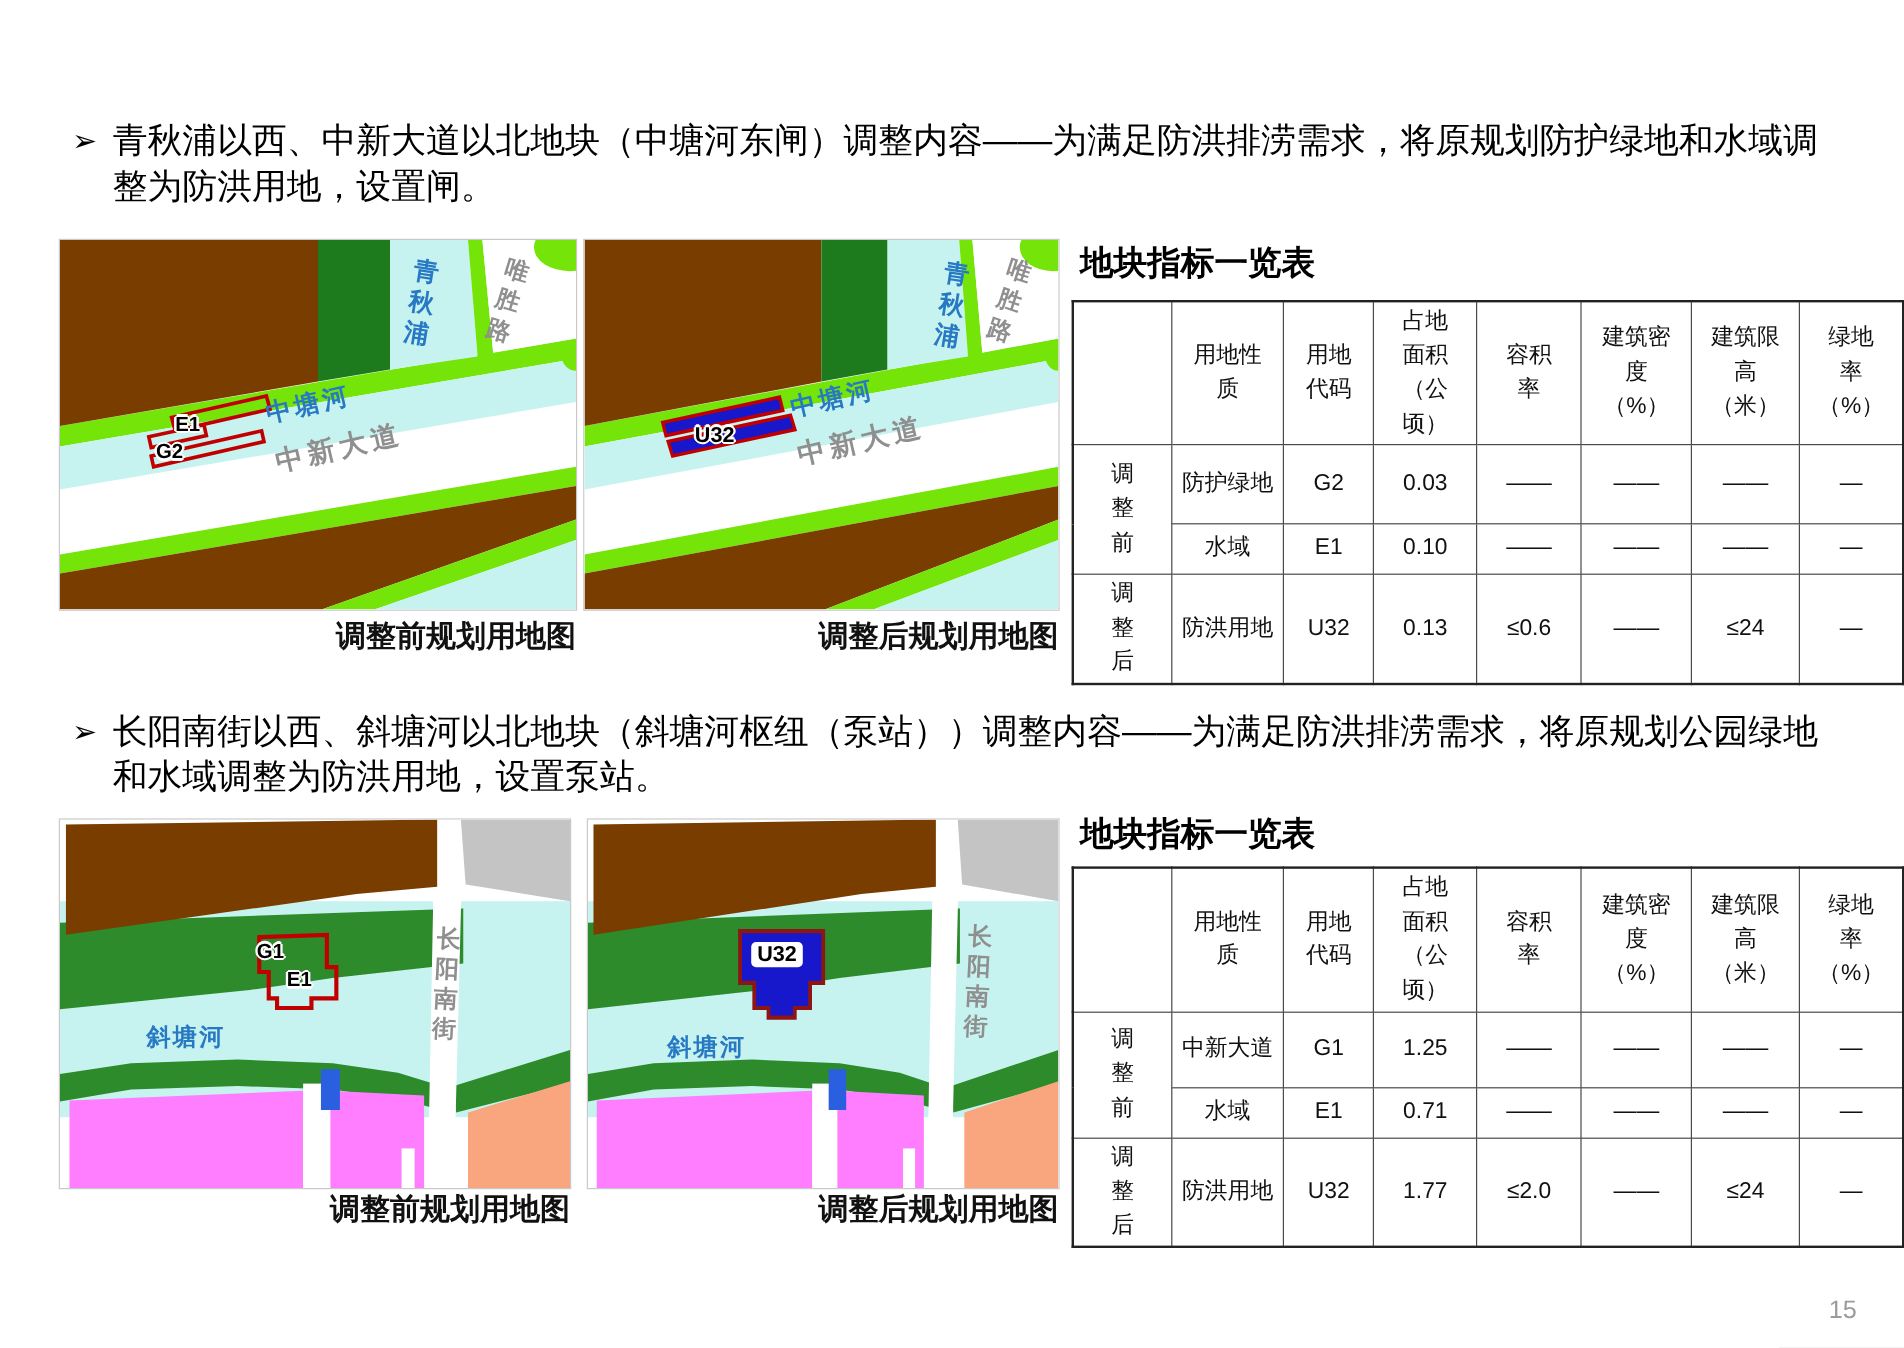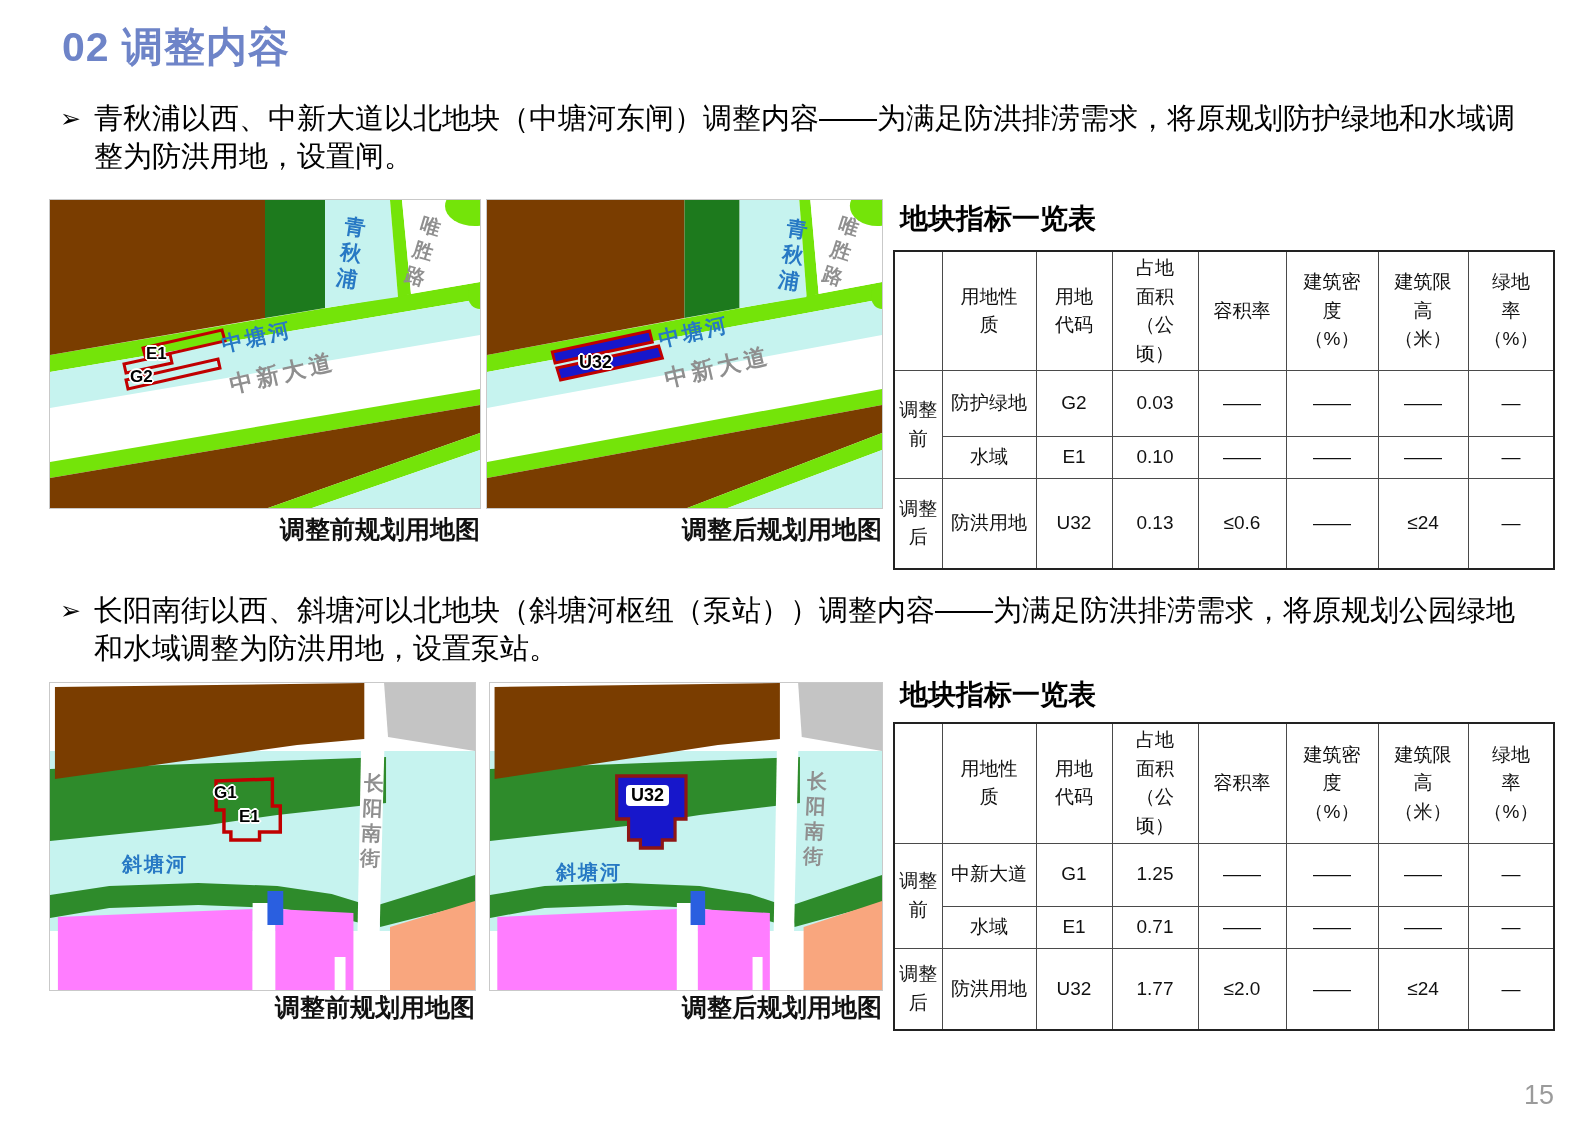--- a/index.html
+++ b/index.html
@@ -72,30 +72,29 @@
   .t1title{left:900px;top:200px;}
   .t2title{left:900px;top:676px;}
   .tablewrap{position:absolute;}
   .t1{left:893px;top:250px;}
   .t2{left:893px;top:722px;}
   table.itable{border-collapse:collapse;table-layout:fixed;border:2px solid #222;font-size:19px;color:#111;}
   table.itable th,table.itable td{border:1px solid #4a4a4a;text-align:center;vertical-align:middle;
     word-break:break-all;line-height:1.5;font-weight:normal;}
   table.itable th{padding:2px 15px;}
   table.itable td{padding:2px 6px;}
-  table.itable td.grp{padding:2px 0;}
-
-  .pagenum{position:absolute;left:1524px;top:1080px;font-size:27px;color:#9b9b9b;}
+  table.itable td.grp{padding:2px 31px;}
+
+  .pagenum{position:absolute;left:1524px;top:1080px;font-size:21px;color:#9b9b9b;}
 </style>
 </head>
 <body>
 
 <div class="slide">
 
-  <h1 class="title">02 调整内容</h1>
 
   <div class="bullet b1">
     <span class="marker">➢</span>
     <p class="btext">青秋浦以西、中新大道以北地块（中塘河东闸）调整内容——为满足防洪排涝需求，将原规划防护绿地和水域调整为防洪用地，设置闸。</p>
   </div>
 
   <div class="map mapA">
     <svg width="430" height="308" viewBox="0 0 430 308">
       <g id="baseTop">
         <rect class="c-white" x="0" y="0" width="430" height="308"></rect>

